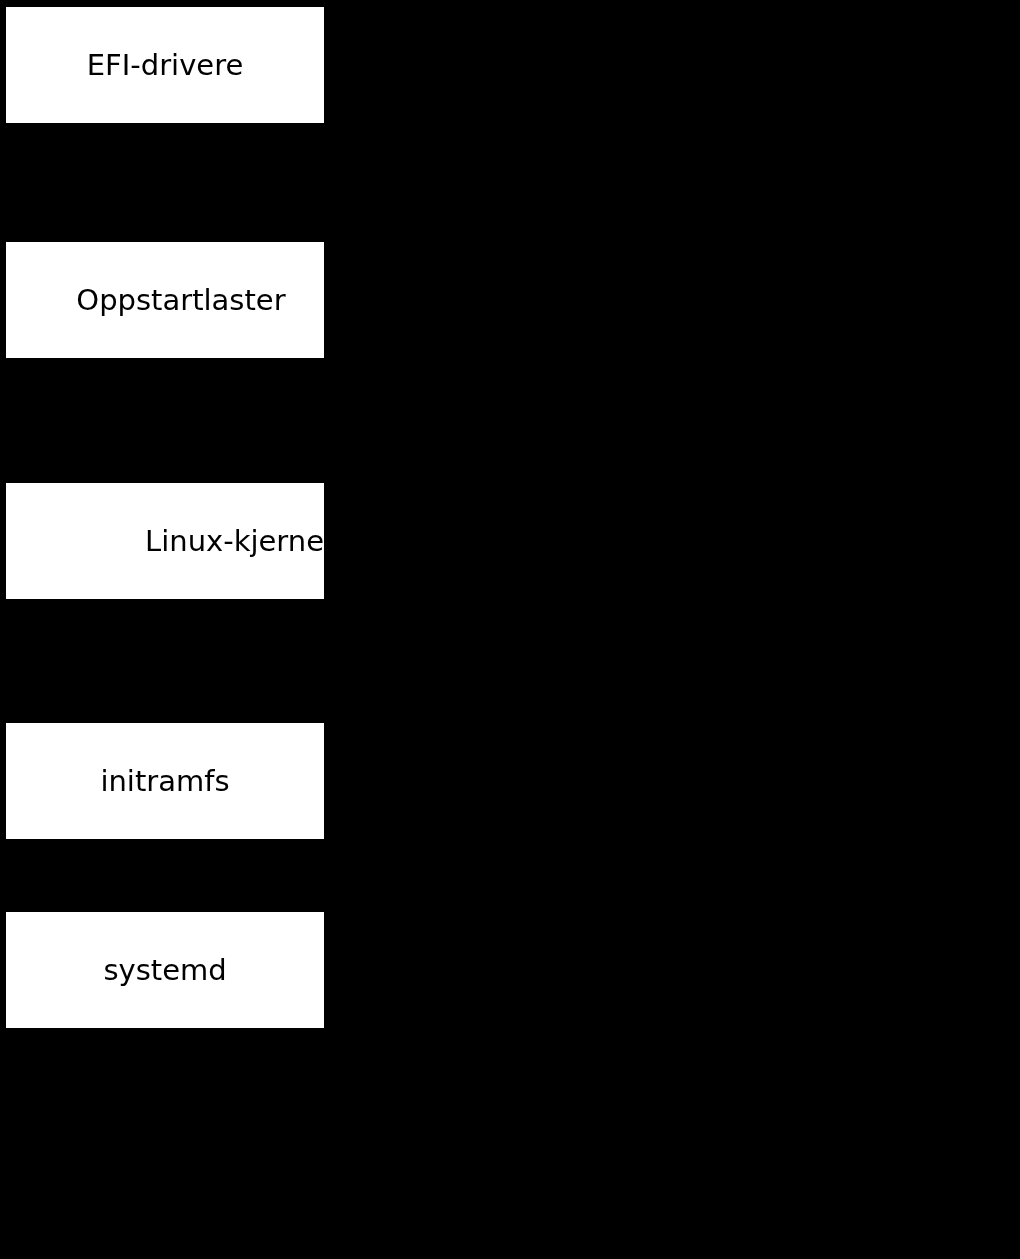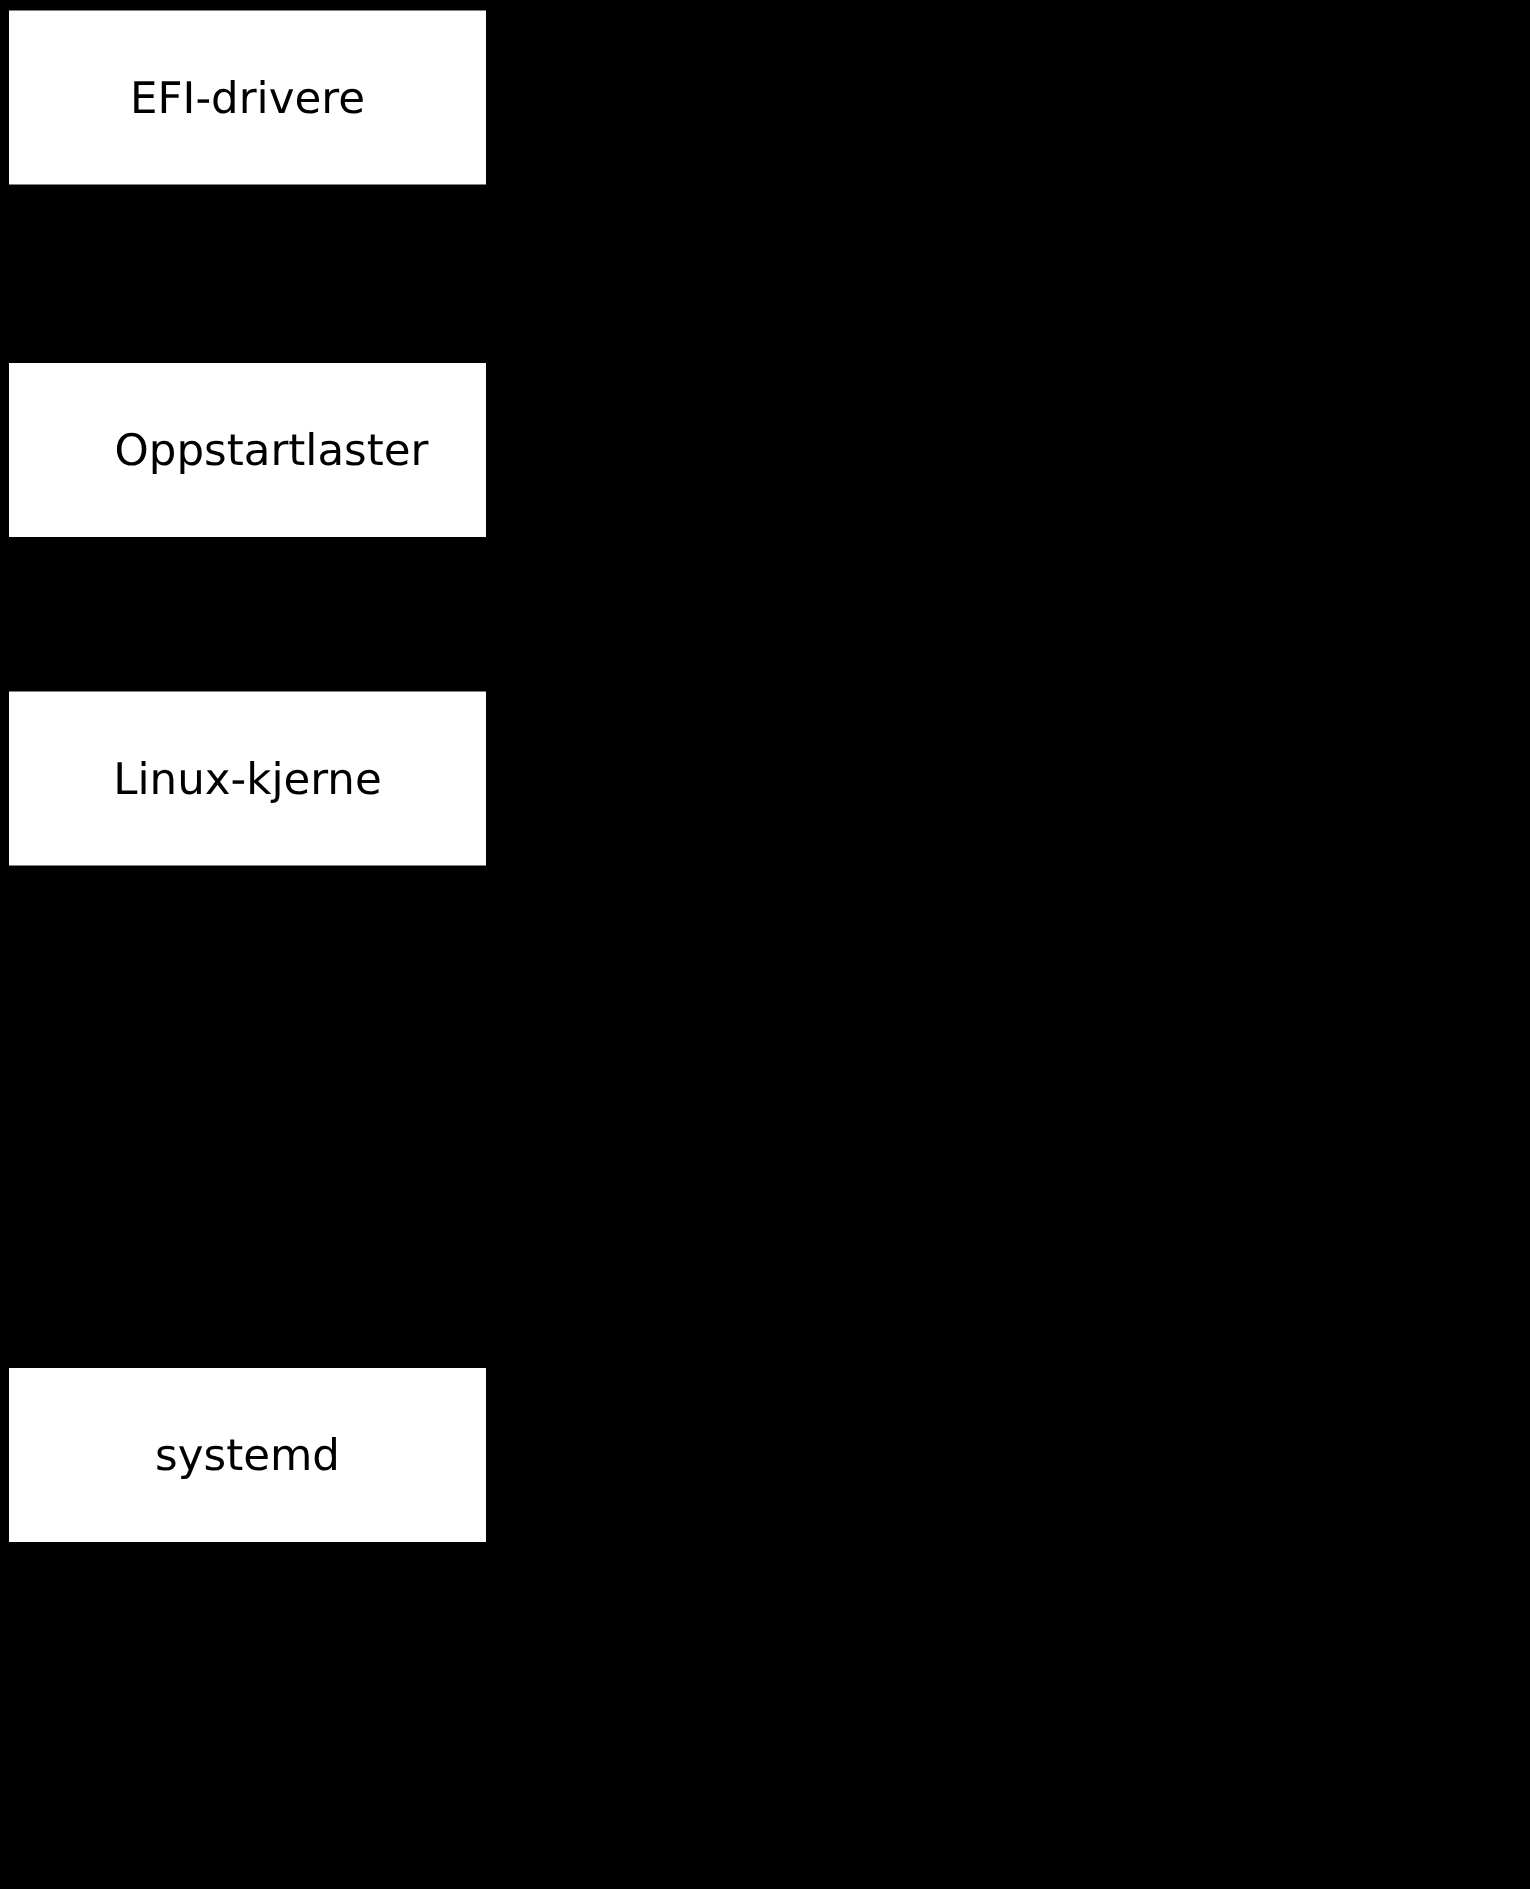--- a/index.html
+++ b/index.html
@@ -37,39 +37,42 @@
     font-size: 29px;
     font-weight: 400;
     line-height: 1;
     letter-spacing: 0px;
     white-space: nowrap;
     text-align: center;
   }
   
   .pos-0 { top: 7px; }
   .pos-1 { top: 242px; padding-left: 32px; }
-  .pos-2 { top: 461px; }
+  .pos-2 { top: 483px; justify-content: flex-end; }
   .pos-3 { top: 723px; }
   .pos-4 { top: 912px; }
 </style>
 </head>
 <body>
 
 <div id="canvas">
 
   <div class="stage-box pos-0">
     <span class="stage-label">EFI-drivere</span>
   </div>
 
   <div class="stage-box pos-1">
     <span class="stage-label">Oppstartlaster</span>
   </div>
 
   <div class="stage-box pos-2">
     <span class="stage-label">Linux-kjerne</span>
   </div>
 
+  <div class="stage-box pos-3">
+    <span class="stage-label">initramfs</span>
+  </div>
 
   <div class="stage-box pos-4">
     <span class="stage-label">systemd</span>
   </div>
 
 </div>
 
 </body></html>

